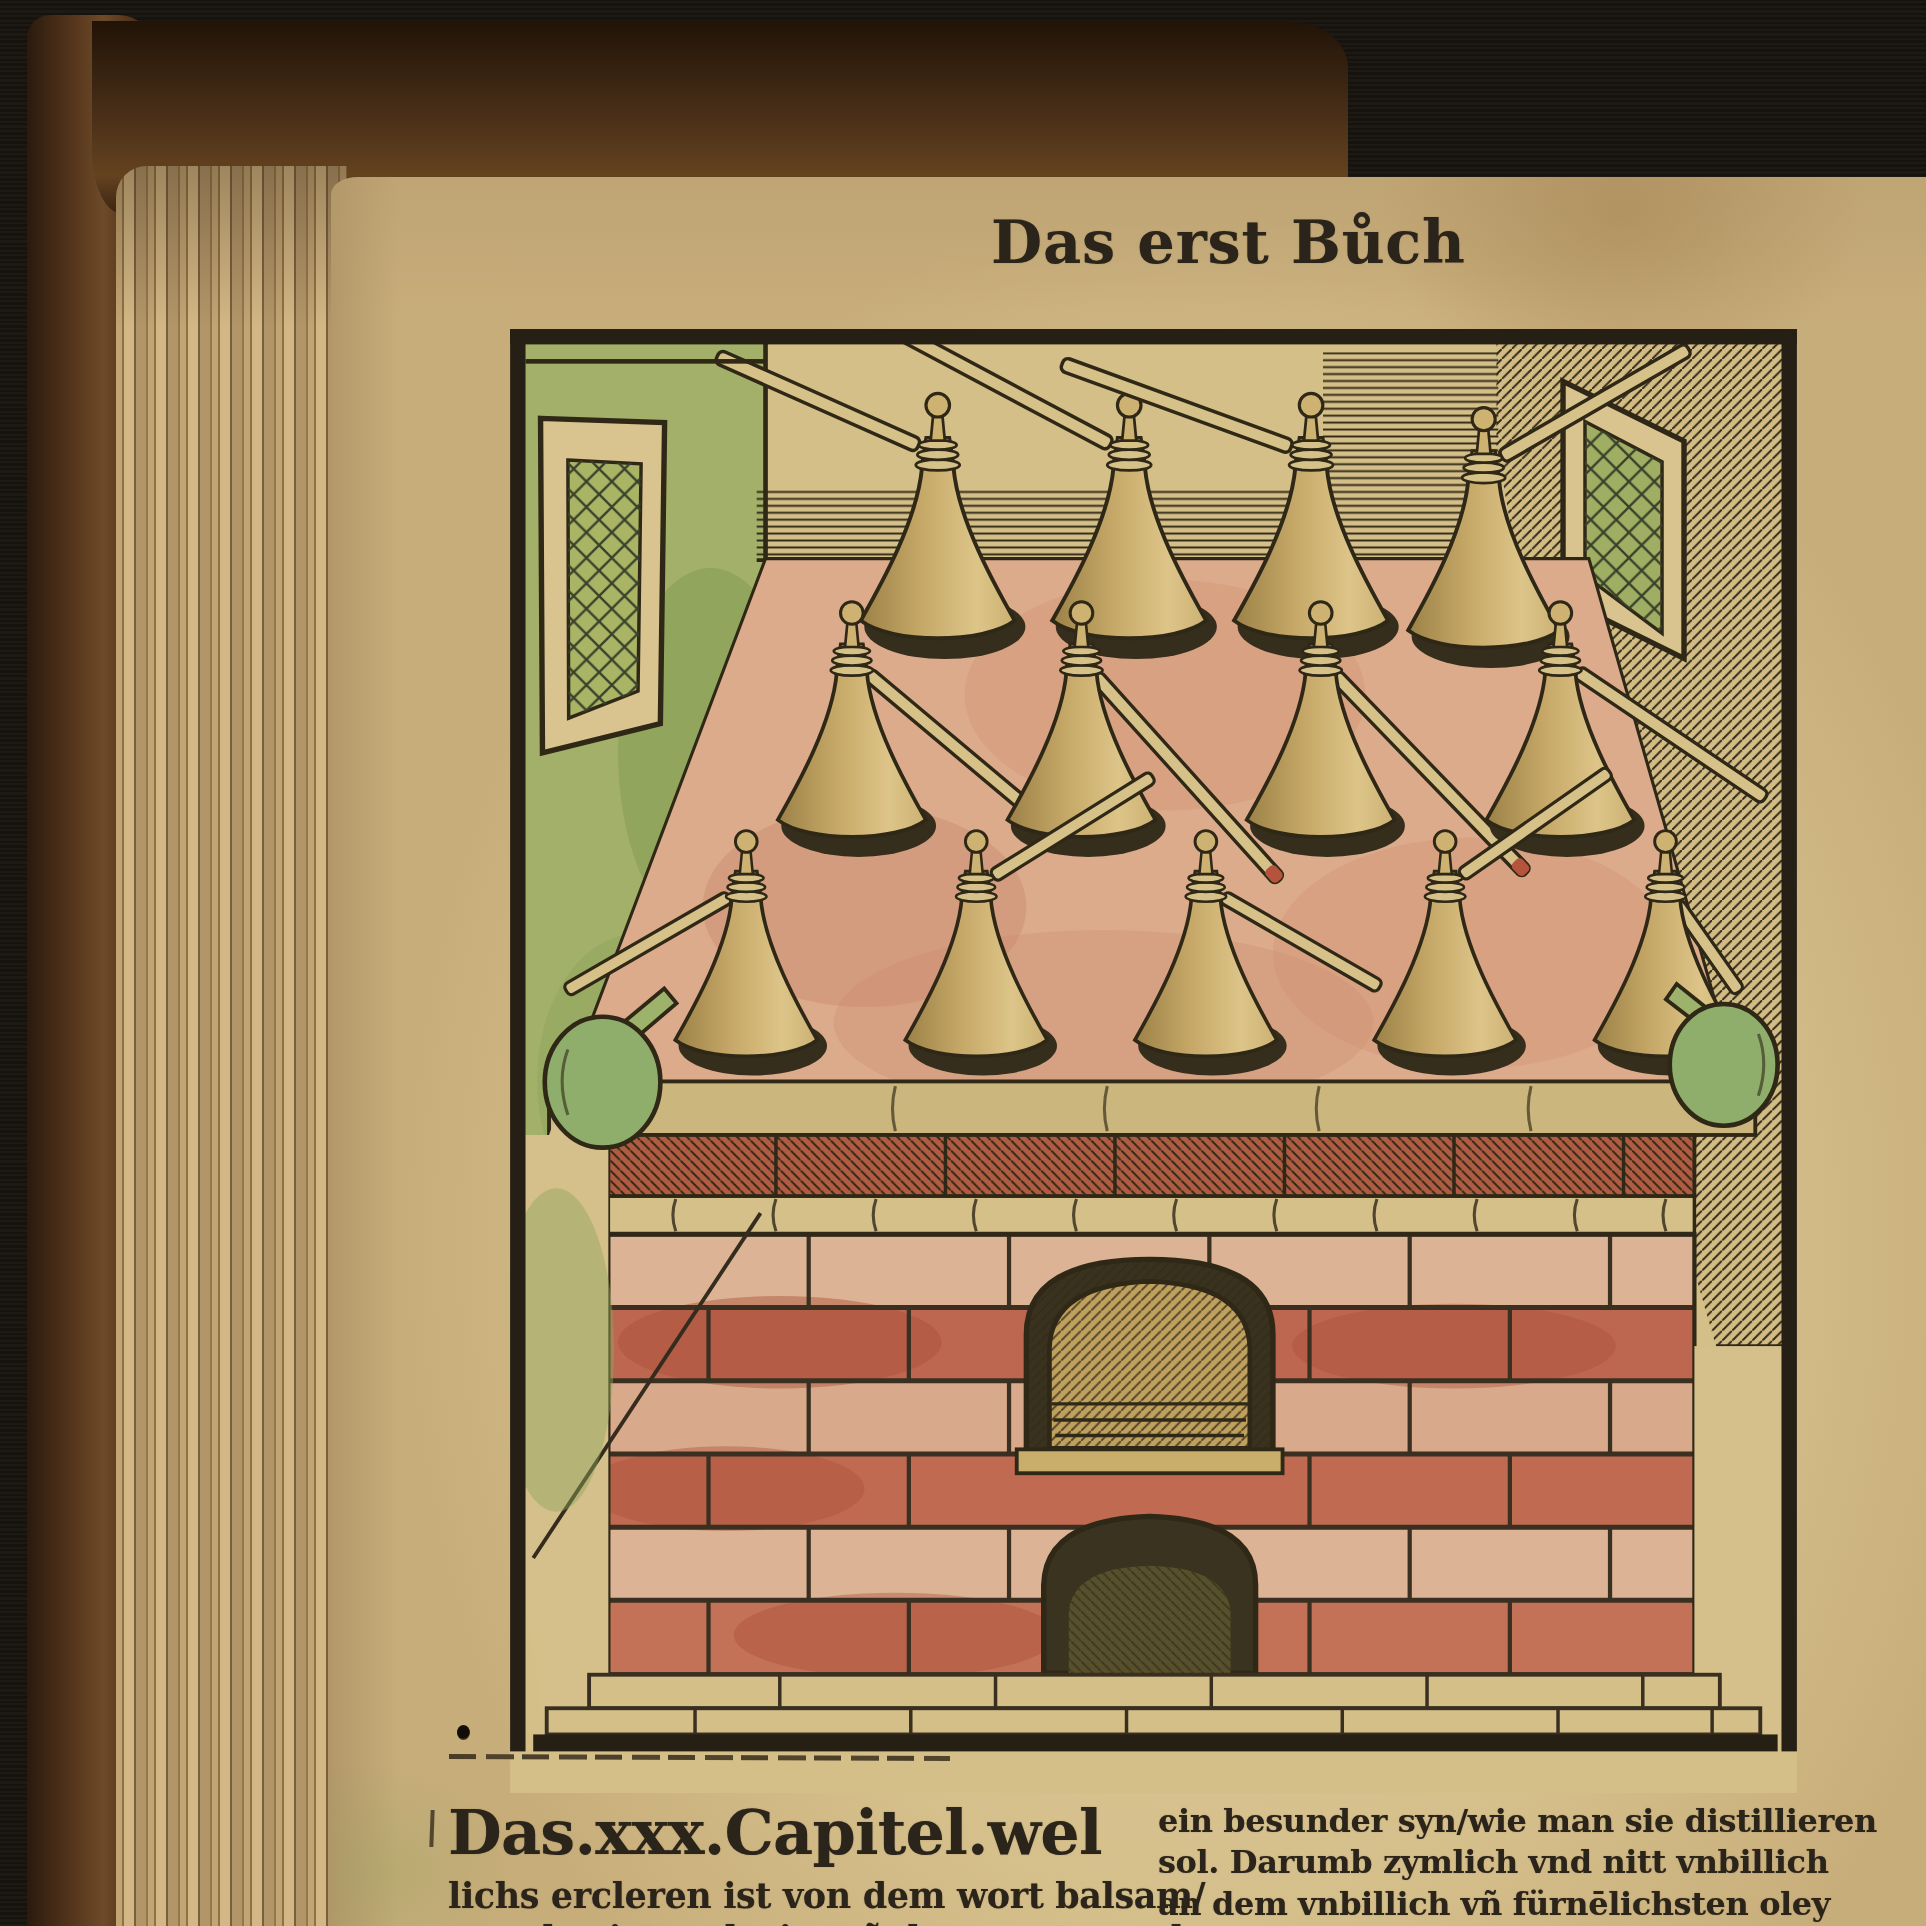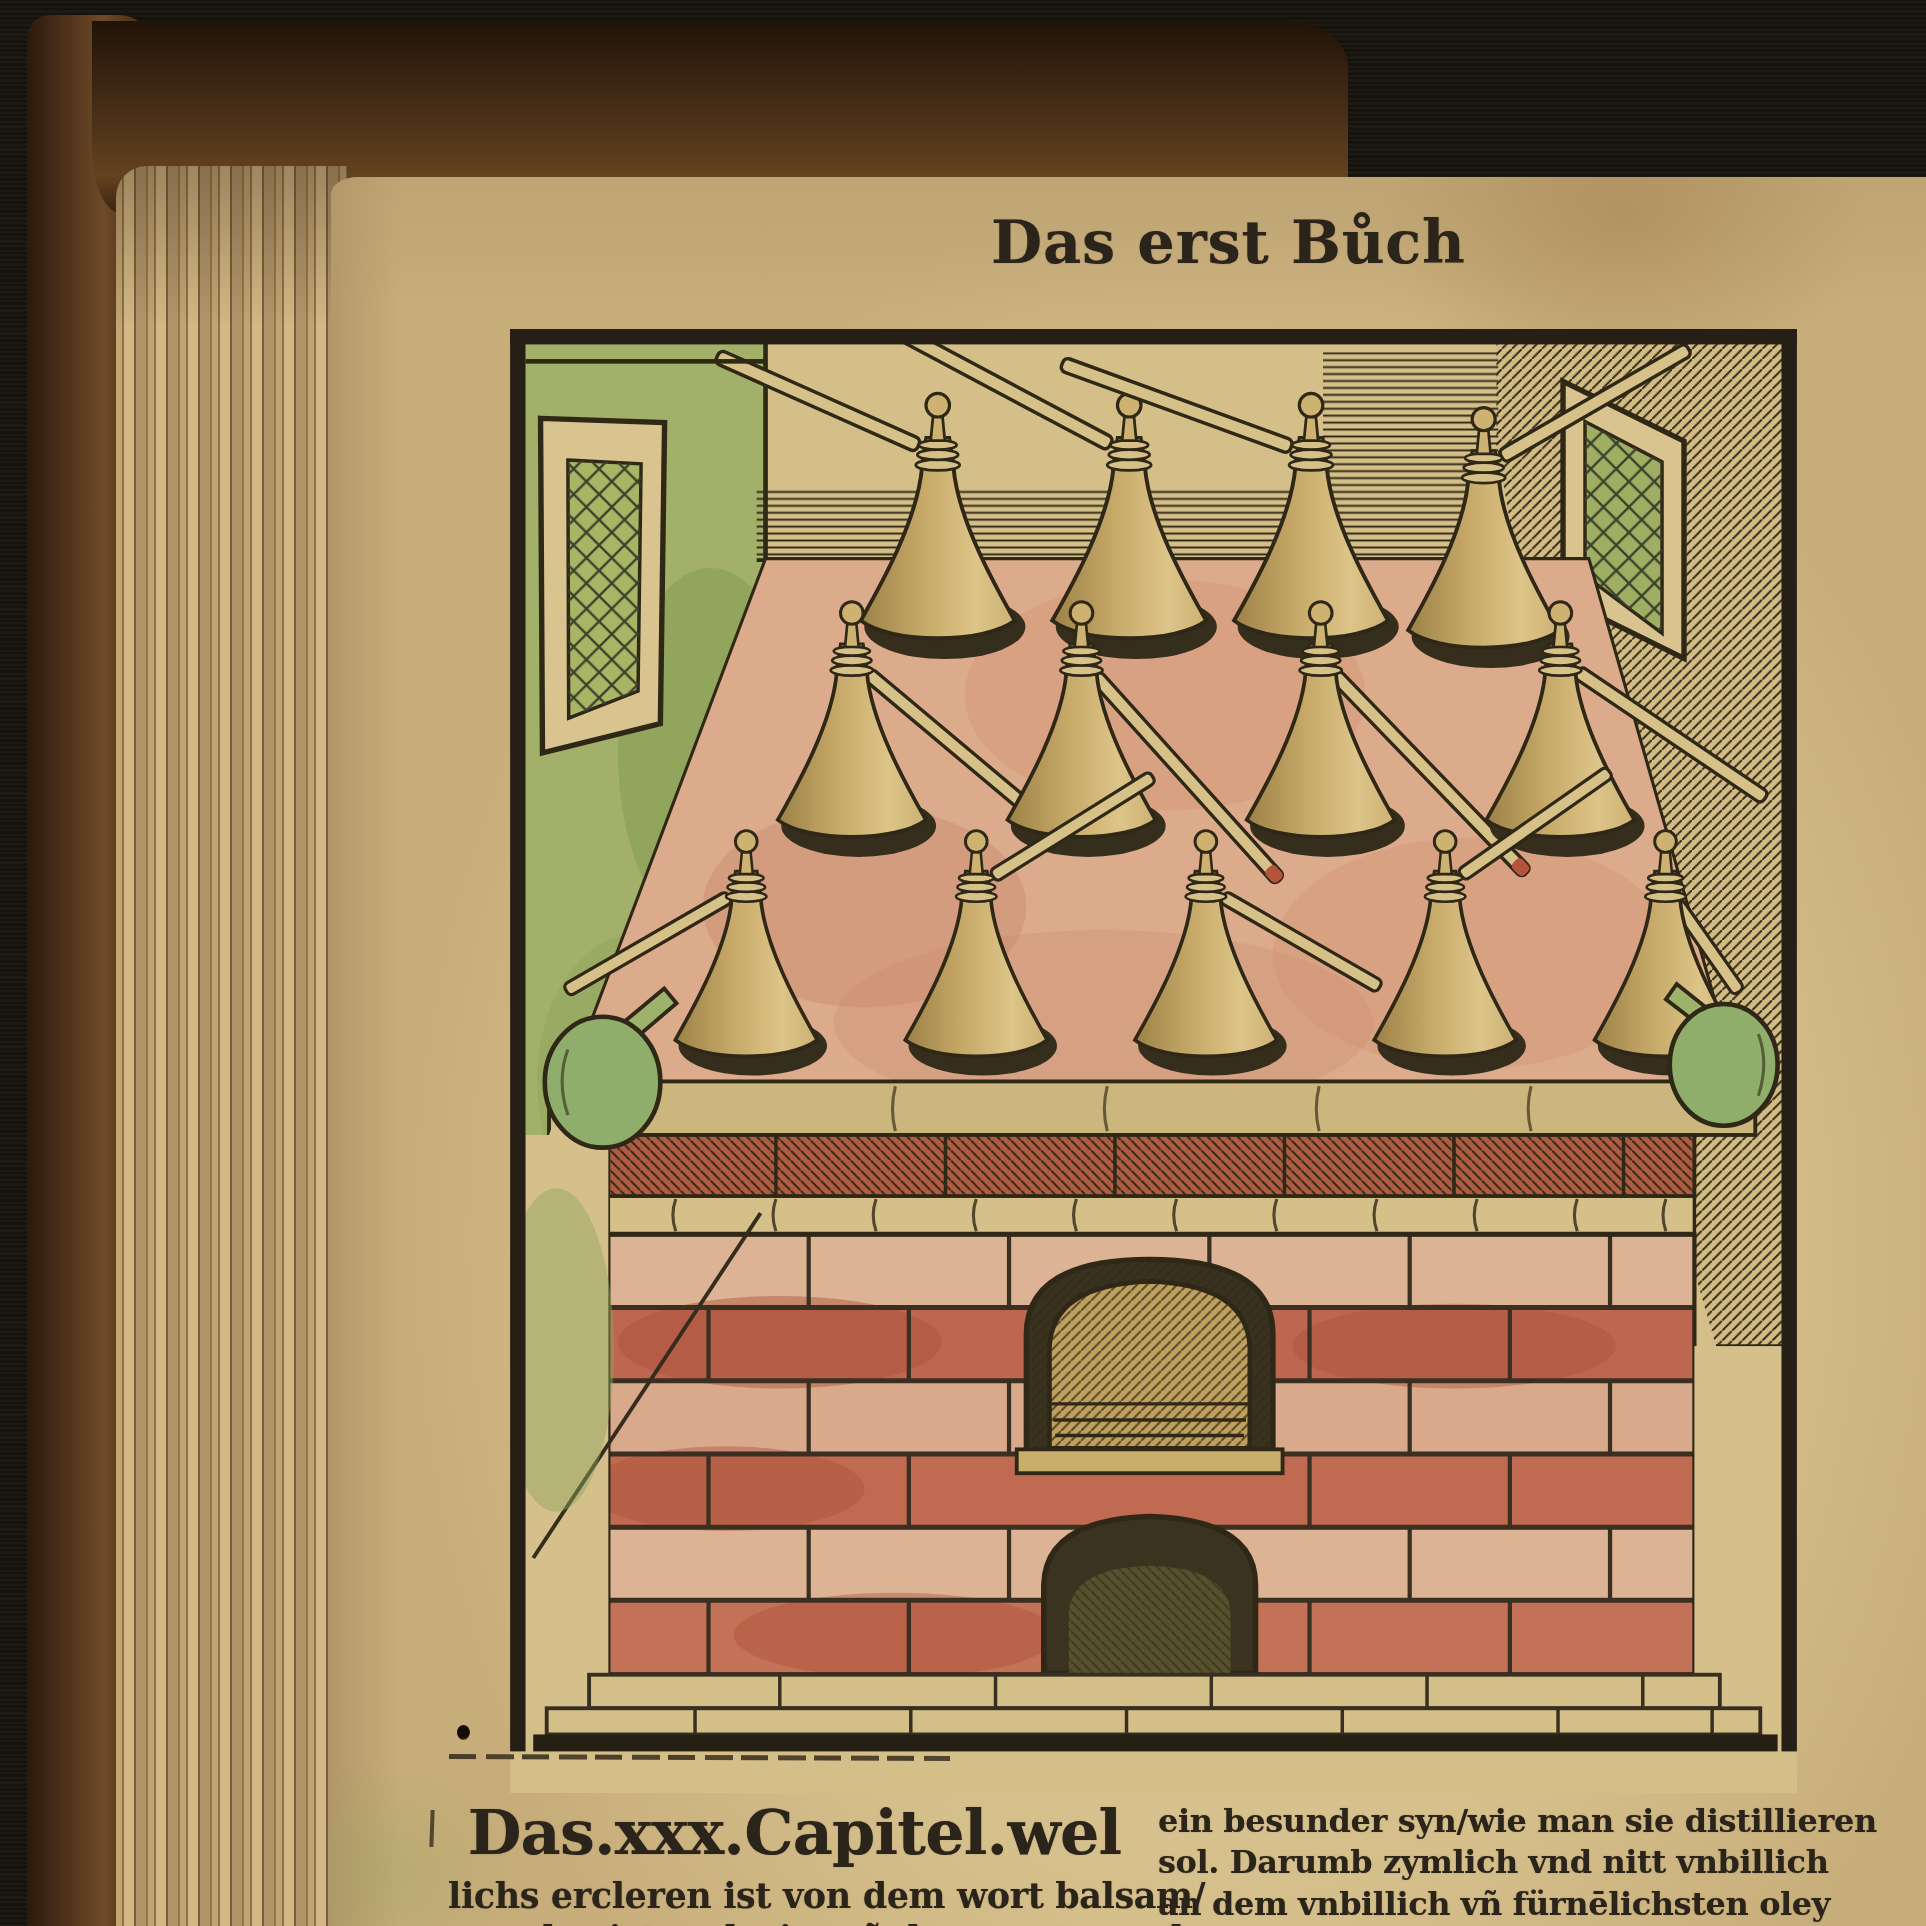--- a/index.html
+++ b/index.html
@@ -31,21 +31,21 @@
        linear-gradient(90deg,#b3986a 0%, rgba(205,181,129,0) 4%, rgba(205,181,129,0) 94%, #bda371 100%),
        linear-gradient(180deg,#bfa474 0%, rgba(205,181,129,0) 5%, rgba(205,181,129,0) 90%, #a2855a 100%),
        radial-gradient(ellipse 1040px 1348px at 52% 40%, #dfcc9e 0%, #d5bf8b 50%, #c7ad7a 78%);}
   .wormhole{position:absolute;width:13px;height:15.4px;border-radius:50%;
      background:radial-gradient(circle at 45% 45%, #120d07 55%, #6b5531 80%, rgba(0,0,0,0));}
   .stray-mark{position:absolute;background:#2d2517;opacity:.75;}
   .ground-scraggle{position:absolute;left:449px;top:1755px;width:501px;height:5px;opacity:.85;
      transform:rotate(.25deg);
      background:repeating-linear-gradient(90deg,#33291a 0 27px,rgba(0,0,0,0) 27px 37px,#3a2f1e 37px 65px,rgba(0,0,0,0) 65px 73px);}
   
-  .ink{color:#2b241a;text-shadow:0 0 1.2px rgba(43,36,26,.35);font-weight:bold;text-align:center;}
+  .ink{color:#2b241a;text-shadow:0 0 1.2px rgba(43,36,26,.35);font-weight:bold;}
   .running-title{position:absolute;left:944px;top:208px;width:478px;text-align:left;
      font-size:59px;letter-spacing:0.8px;white-space:nowrap;margin-left:47px;}
   .h1{position:absolute;left:448px;top:1796px;width:693px;font-size:62px;white-space:nowrap;letter-spacing:-0.8px;}
   .h23{position:absolute;left:448px;width:693px;font-size:35px;white-space:nowrap;letter-spacing:-0.4px;}
   .bodyline{position:absolute;font-size:32px;white-space:nowrap;letter-spacing:-0.4px;}
 </style>
 </head>
 <body>
 
 <div id="scan">

